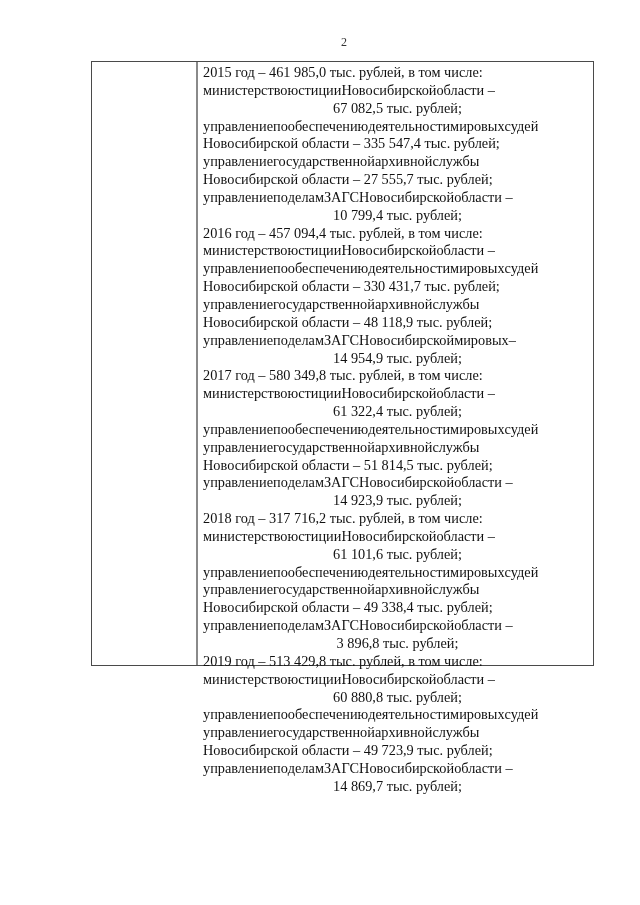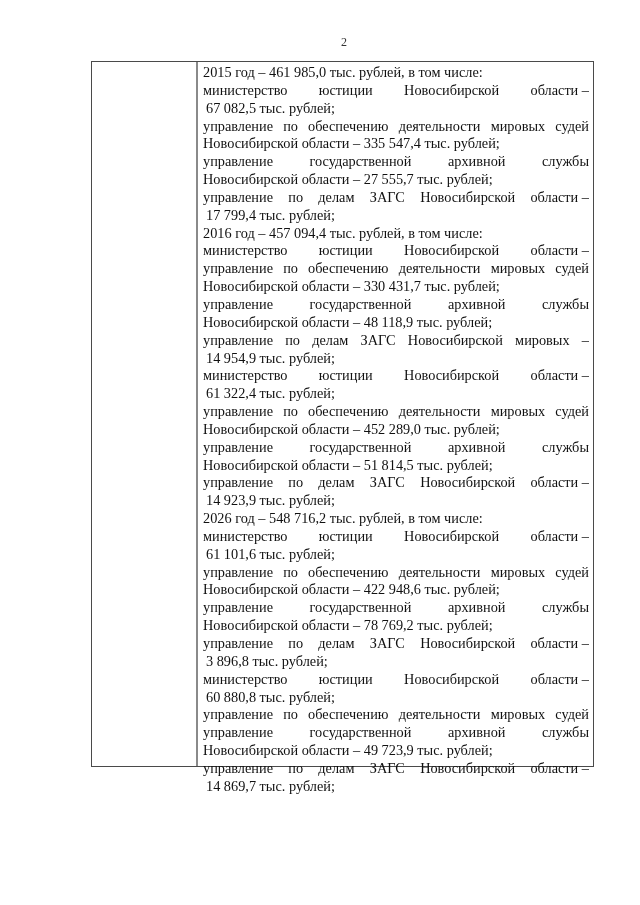--- a/index.html
+++ b/index.html
@@ -22,21 +22,21 @@
       width: 688px;
       text-align: center;
       font-size: 12px;
       color: #333;
     }
     .table {
       position: absolute;
       left: 91px;
       top: 61px;
       width: 503px;
-      height: 706px;
+      height: 605px;
       border: 1px solid #4a4a4a;
       box-sizing: border-box;
     }
     .col-left {
       position: absolute;
       left: 0;
       top: 0;
       width: 106px;
       height: 100%;
       border-right: 2px solid #8a8a8a;
@@ -53,24 +53,24 @@
     }
     .line {
       font-size: 14.3px;
       line-height: 17.85px;
       height: 17.85px;
       white-space: nowrap;
       overflow: hidden;
     }
     .justify {
       display: flex;
-      justify-content: space-between;
     }
     .indent {
       padding-left: 3px;
+      text-align: center;
     }
   </style>
 </head>
 <body>
 
 <div class="page-number">2</div>
 
 <div class="table">
   <div class="col-left"></div>
   <div class="col-right" id="right-cell">
@@ -100,21 +100,21 @@
         </div>
     <div class="line">Новосибирской области – 27 555,7 тыс. рублей;</div>
     <div class="line justify">
           <span>управление</span>
           <span>по</span>
           <span>делам</span>
           <span>ЗАГС</span>
           <span>Новосибирской</span>
           <span>области –</span>
         </div>
-    <div class="line indent">17 799,4 тыс. рублей;</div>
+    <div class="line indent">10 799,4 тыс. рублей;</div>
   </div>
 
   <div>
     <div class="line">2016 год – 457 094,4 тыс. рублей, в том числе:</div>
     <div class="line justify">
           <span>министерство</span>
           <span>юстиции</span>
           <span>Новосибирской</span>
           <span>области –</span>
         </div>
@@ -140,91 +140,91 @@
           <span>делам</span>
           <span>ЗАГС</span>
           <span>Новосибирской</span>
           <span>мировых</span>
           <span>–</span>
         </div>
     <div class="line indent">14 954,9 тыс. рублей;</div>
   </div>
 
   <div>
+    <div class="line">2017 год – 580 349,8 тыс. рублей, в том числе:</div>
     <div class="line justify">
           <span>министерство</span>
           <span>юстиции</span>
           <span>Новосибирской</span>
           <span>области –</span>
         </div>
     <div class="line indent">61 322,4 тыс. рублей;</div>
     <div class="line justify">
           <span>управление</span>
           <span>по</span>
           <span>обеспечению</span>
           <span>деятельности</span>
           <span>мировых</span>
           <span>судей</span>
         </div>
-    <div class="line">Новосибирской области – 452 289,0 тыс. рублей;</div>
     <div class="line justify">
           <span>управление</span>
           <span>государственной</span>
           <span>архивной</span>
           <span>службы</span>
         </div>
     <div class="line">Новосибирской области – 51 814,5 тыс. рублей;</div>
     <div class="line justify">
           <span>управление</span>
           <span>по</span>
           <span>делам</span>
           <span>ЗАГС</span>
           <span>Новосибирской</span>
           <span>области –</span>
         </div>
     <div class="line indent">14 923,9 тыс. рублей;</div>
   </div>
 
   <div>
-    <div class="line">2026 год – 548 716,2 тыс. рублей, в том числе:</div>
+    <div class="line">2018 год – 317 716,2 тыс. рублей, в том числе:</div>
     <div class="line justify">
           <span>министерство</span>
           <span>юстиции</span>
           <span>Новосибирской</span>
           <span>области –</span>
         </div>
     <div class="line indent">61 101,6 тыс. рублей;</div>
     <div class="line justify">
           <span>управление</span>
           <span>по</span>
           <span>обеспечению</span>
           <span>деятельности</span>
           <span>мировых</span>
           <span>судей</span>
         </div>
-    <div class="line">Новосибирской области – 422 948,6 тыс. рублей;</div>
-    <div class="line justify">
-          <span>управление</span>
-          <span>государственной</span>
-          <span>архивной</span>
-          <span>службы</span>
-        </div>
-    <div class="line">Новосибирской области – 78 769,2 тыс. рублей;</div>
+    <div class="line justify">
+          <span>управление</span>
+          <span>государственной</span>
+          <span>архивной</span>
+          <span>службы</span>
+        </div>
+    <div class="line">Новосибирской области – 49 338,4 тыс. рублей;</div>
     <div class="line justify">
           <span>управление</span>
           <span>по</span>
           <span>делам</span>
           <span>ЗАГС</span>
           <span>Новосибирской</span>
           <span>области –</span>
         </div>
     <div class="line indent">3 896,8 тыс. рублей;</div>
   </div>
 
   <div>
+    <div class="line">2019 год – 513 429,8 тыс. рублей, в том числе:</div>
     <div class="line justify">
           <span>министерство</span>
           <span>юстиции</span>
           <span>Новосибирской</span>
           <span>области –</span>
         </div>
     <div class="line indent">60 880,8 тыс. рублей;</div>
     <div class="line justify">
           <span>управление</span>
           <span>по</span>

